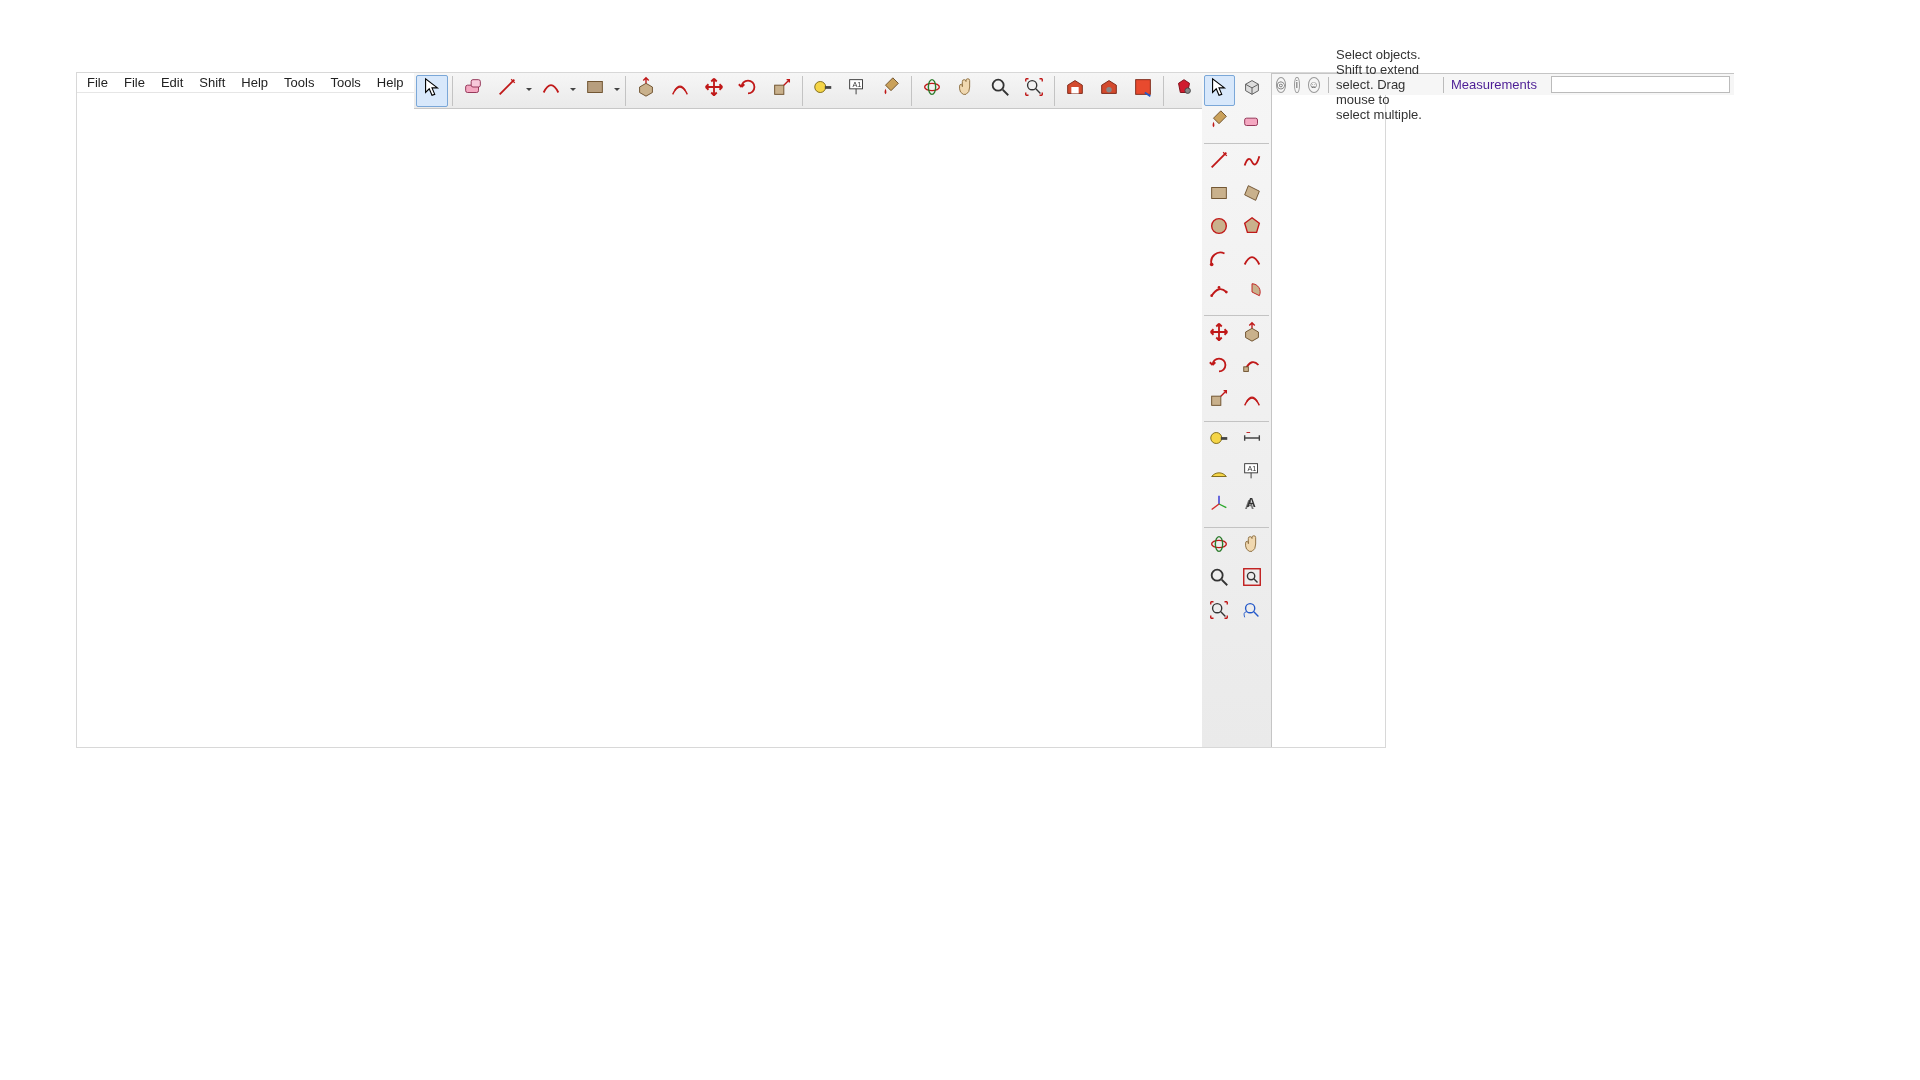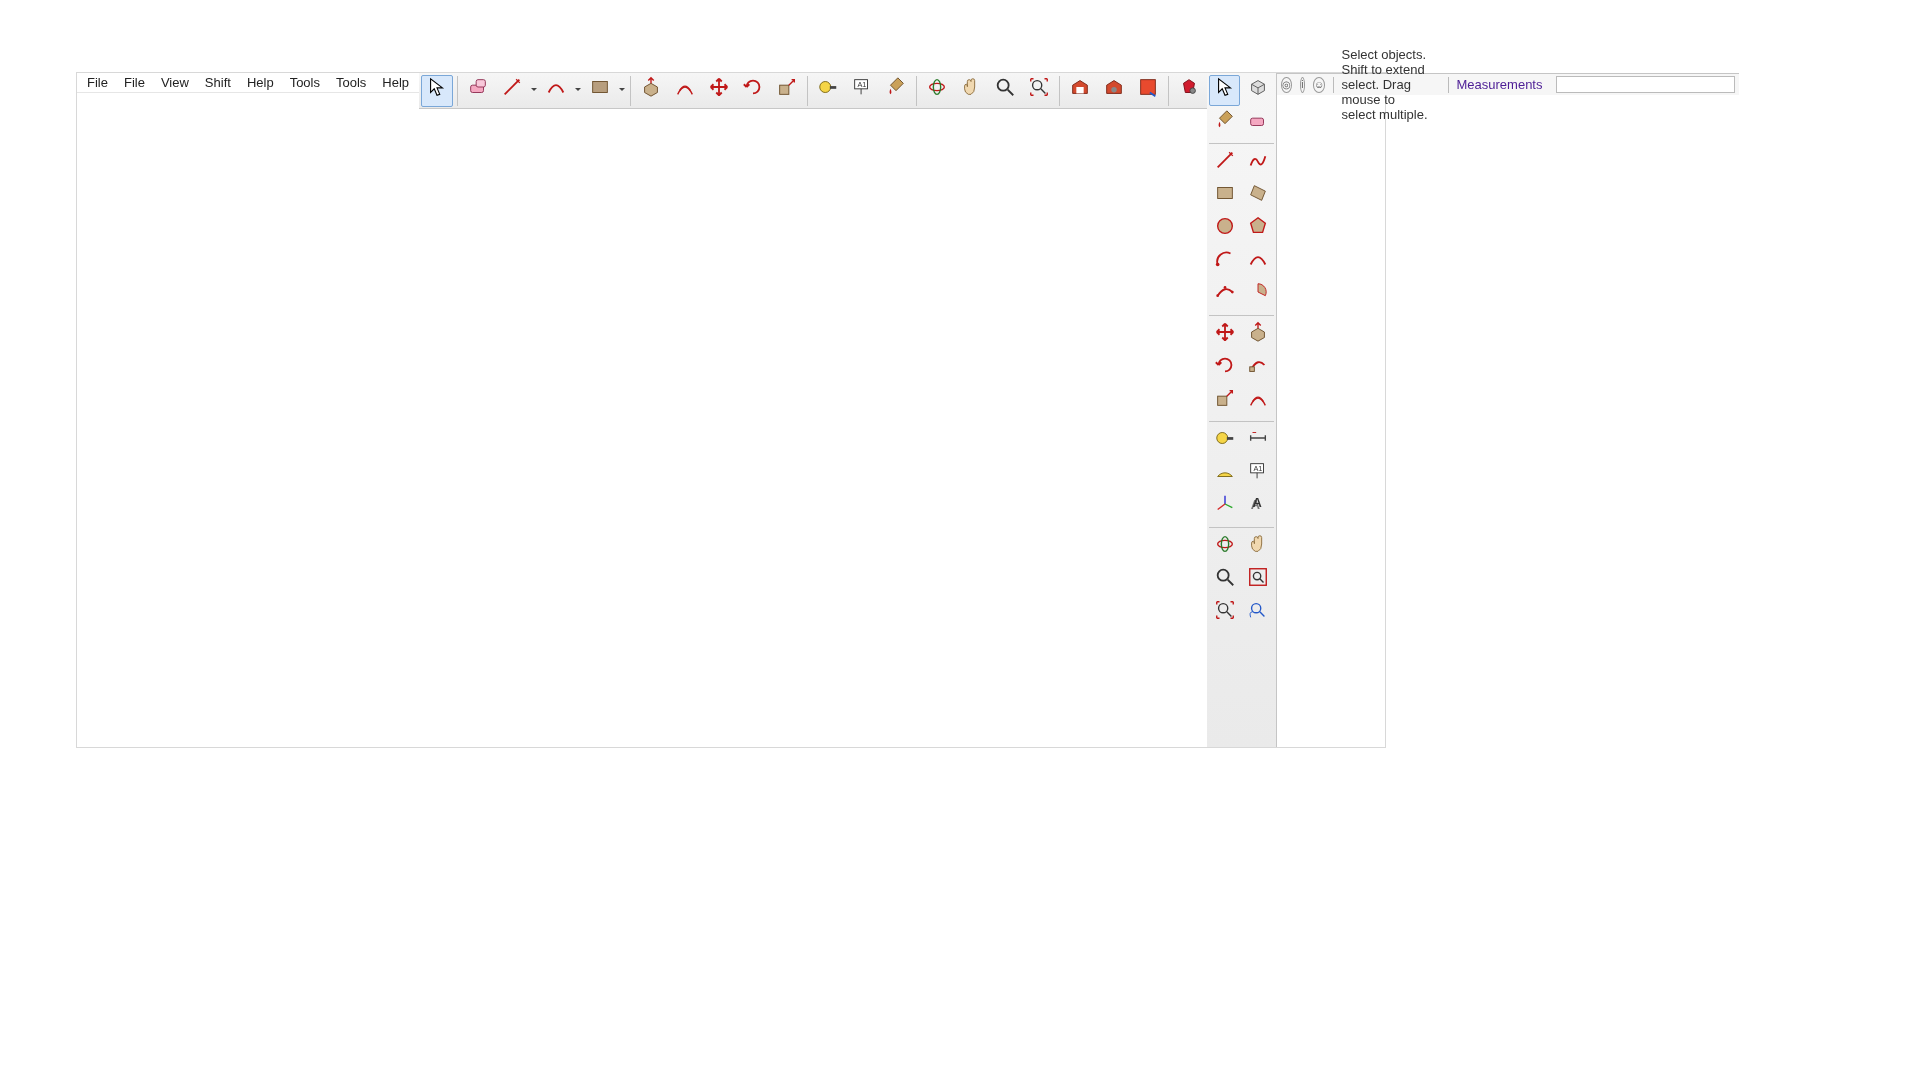--- a/index.html
+++ b/index.html
@@ -116,21 +116,21 @@
   }
 </style>
 </head>
 <body>
 
 <div class="window">
 
   <div class="menubar">
     <span>File</span>
     <span>File</span>
-    <span>View</span>
+    <span>Edit</span>
     <span>Shift</span>
     <span>Help</span>
     <span>Tools</span>
     <span>Tools</span>
     <span>Help</span>
   </div>
 
   <div class="toolbar-top">
     <div class="tbtn selected">
         <svg viewBox="0 0 24 24">

